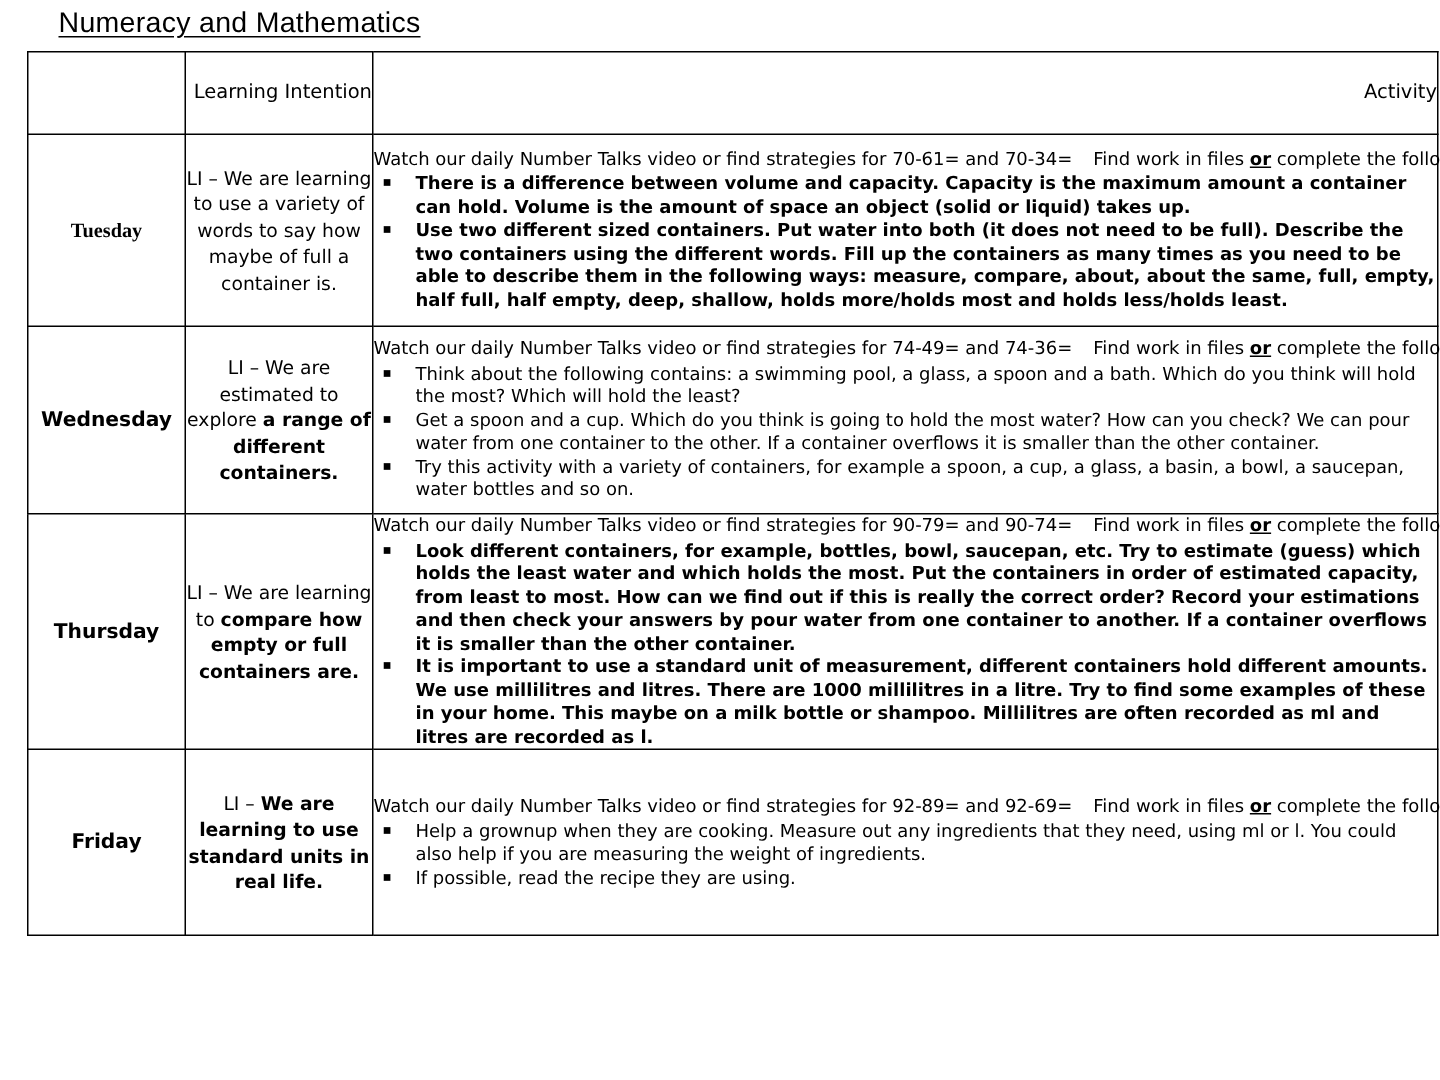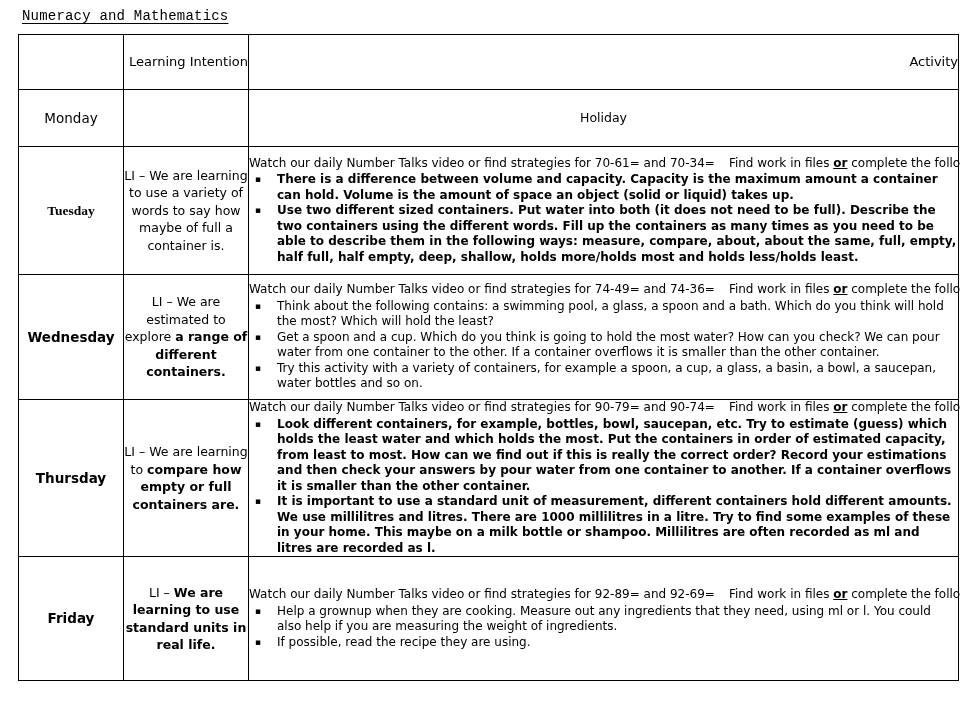--- a/index.html
+++ b/index.html
@@ -11,24 +11,24 @@
     width: 960px;
     height: 720px;
     font-family: "DejaVu Sans", sans-serif;
     color: #000000;
     overflow: hidden;
     position: relative;
   }
 
   #page-title {
     position: absolute;
-    left: 22px;
+    left: 39px;
     top: 5px;
-    font-family: Liberation Mono, monospace;
-    font-size: 14px;
+    font-family: Liberation Sans, sans-serif;
+    font-size: 19px;
     line-height: 22px;
     letter-spacing: 0.2px;
     text-decoration: underline;
     text-underline-offset: 3px;
     white-space: nowrap;
   }
 
   #planner-table {
     position: absolute;
     left: 18px;
@@ -122,25 +122,20 @@
   </colgroup>
   <tbody>
     <tr>
       <td class="head-cell" style="height:54px"></td>
       <td class="head-cell">Learning Intention</td>
       <td class="head-cell">Activity</td>
     </tr>
   </tbody>
   <tbody id="rows-body">
       <tr>
-        <td class="day-cell" style="height: 56px;">Monday</td>
-        <td class="li-cell"><span></span><b></b></td>
-        <td class="act-cell center">Holiday</td>
-      </tr>
-      <tr>
         <td class="day-cell bold" style="height: 127px; font-family: Liberation Serif, serif;">Tuesday</td>
         <td class="li-cell"><span>LI – We are learning to use a variety of words to say how maybe of full a container is.</span><b></b></td>
         <td class="act-cell">
           <span class="act-intro"><span>Watch our daily Number Talks video or find strategies for 70-61= and 70-34=</span><span class="gap"></span><span>Find work in files </span><b>or</b><span> complete the following:</span></span>
           <ul class="bullets bold">
             <li><span class="marker">▪</span><span>There is a difference between volume and capacity.  Capacity is the maximum amount a container can hold.  Volume is the amount of space an object (solid or liquid) takes up.</span></li>
             <li><span class="marker">▪</span><span>Use two different sized containers.  Put water into both (it does not need to be full).  Describe the two containers using the  different words.  Fill up the containers as many times as you need to be able to describe them in the following ways: measure, compare, about, about the same, full, empty, half full, half empty, deep, shallow, holds more/holds most and holds less/holds least.</span></li>
           </ul>
         </td>
       </tr>

